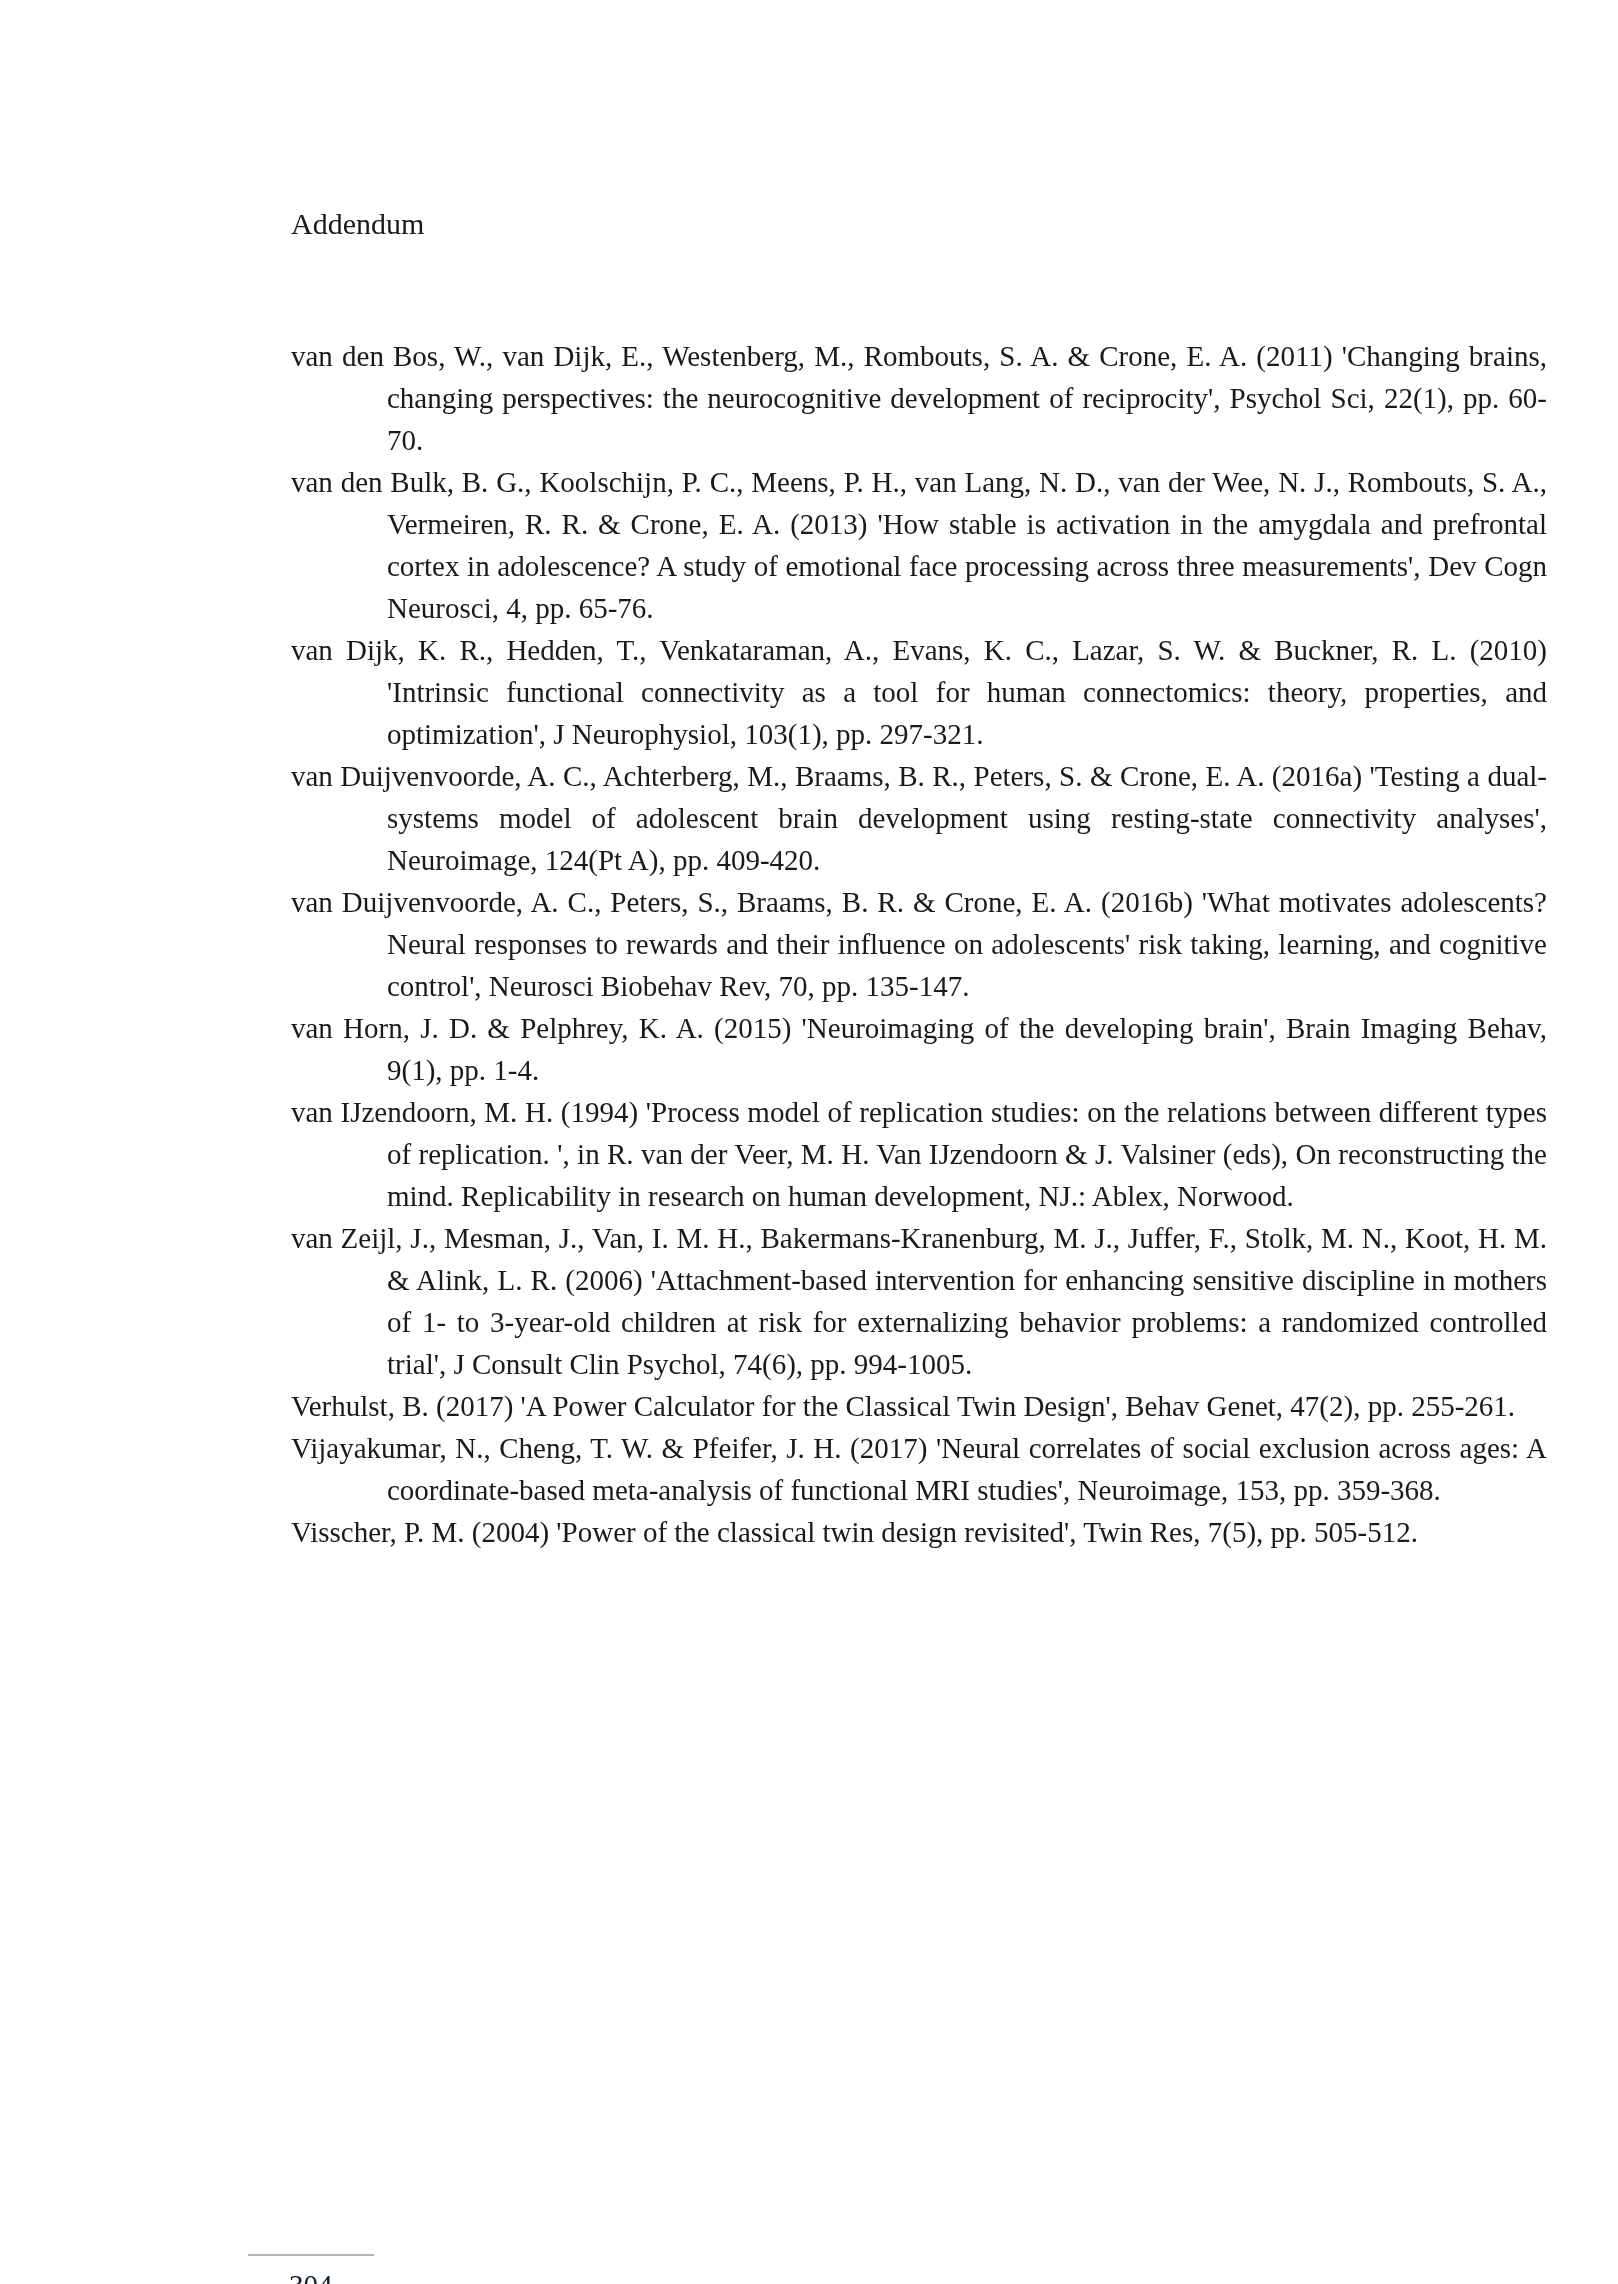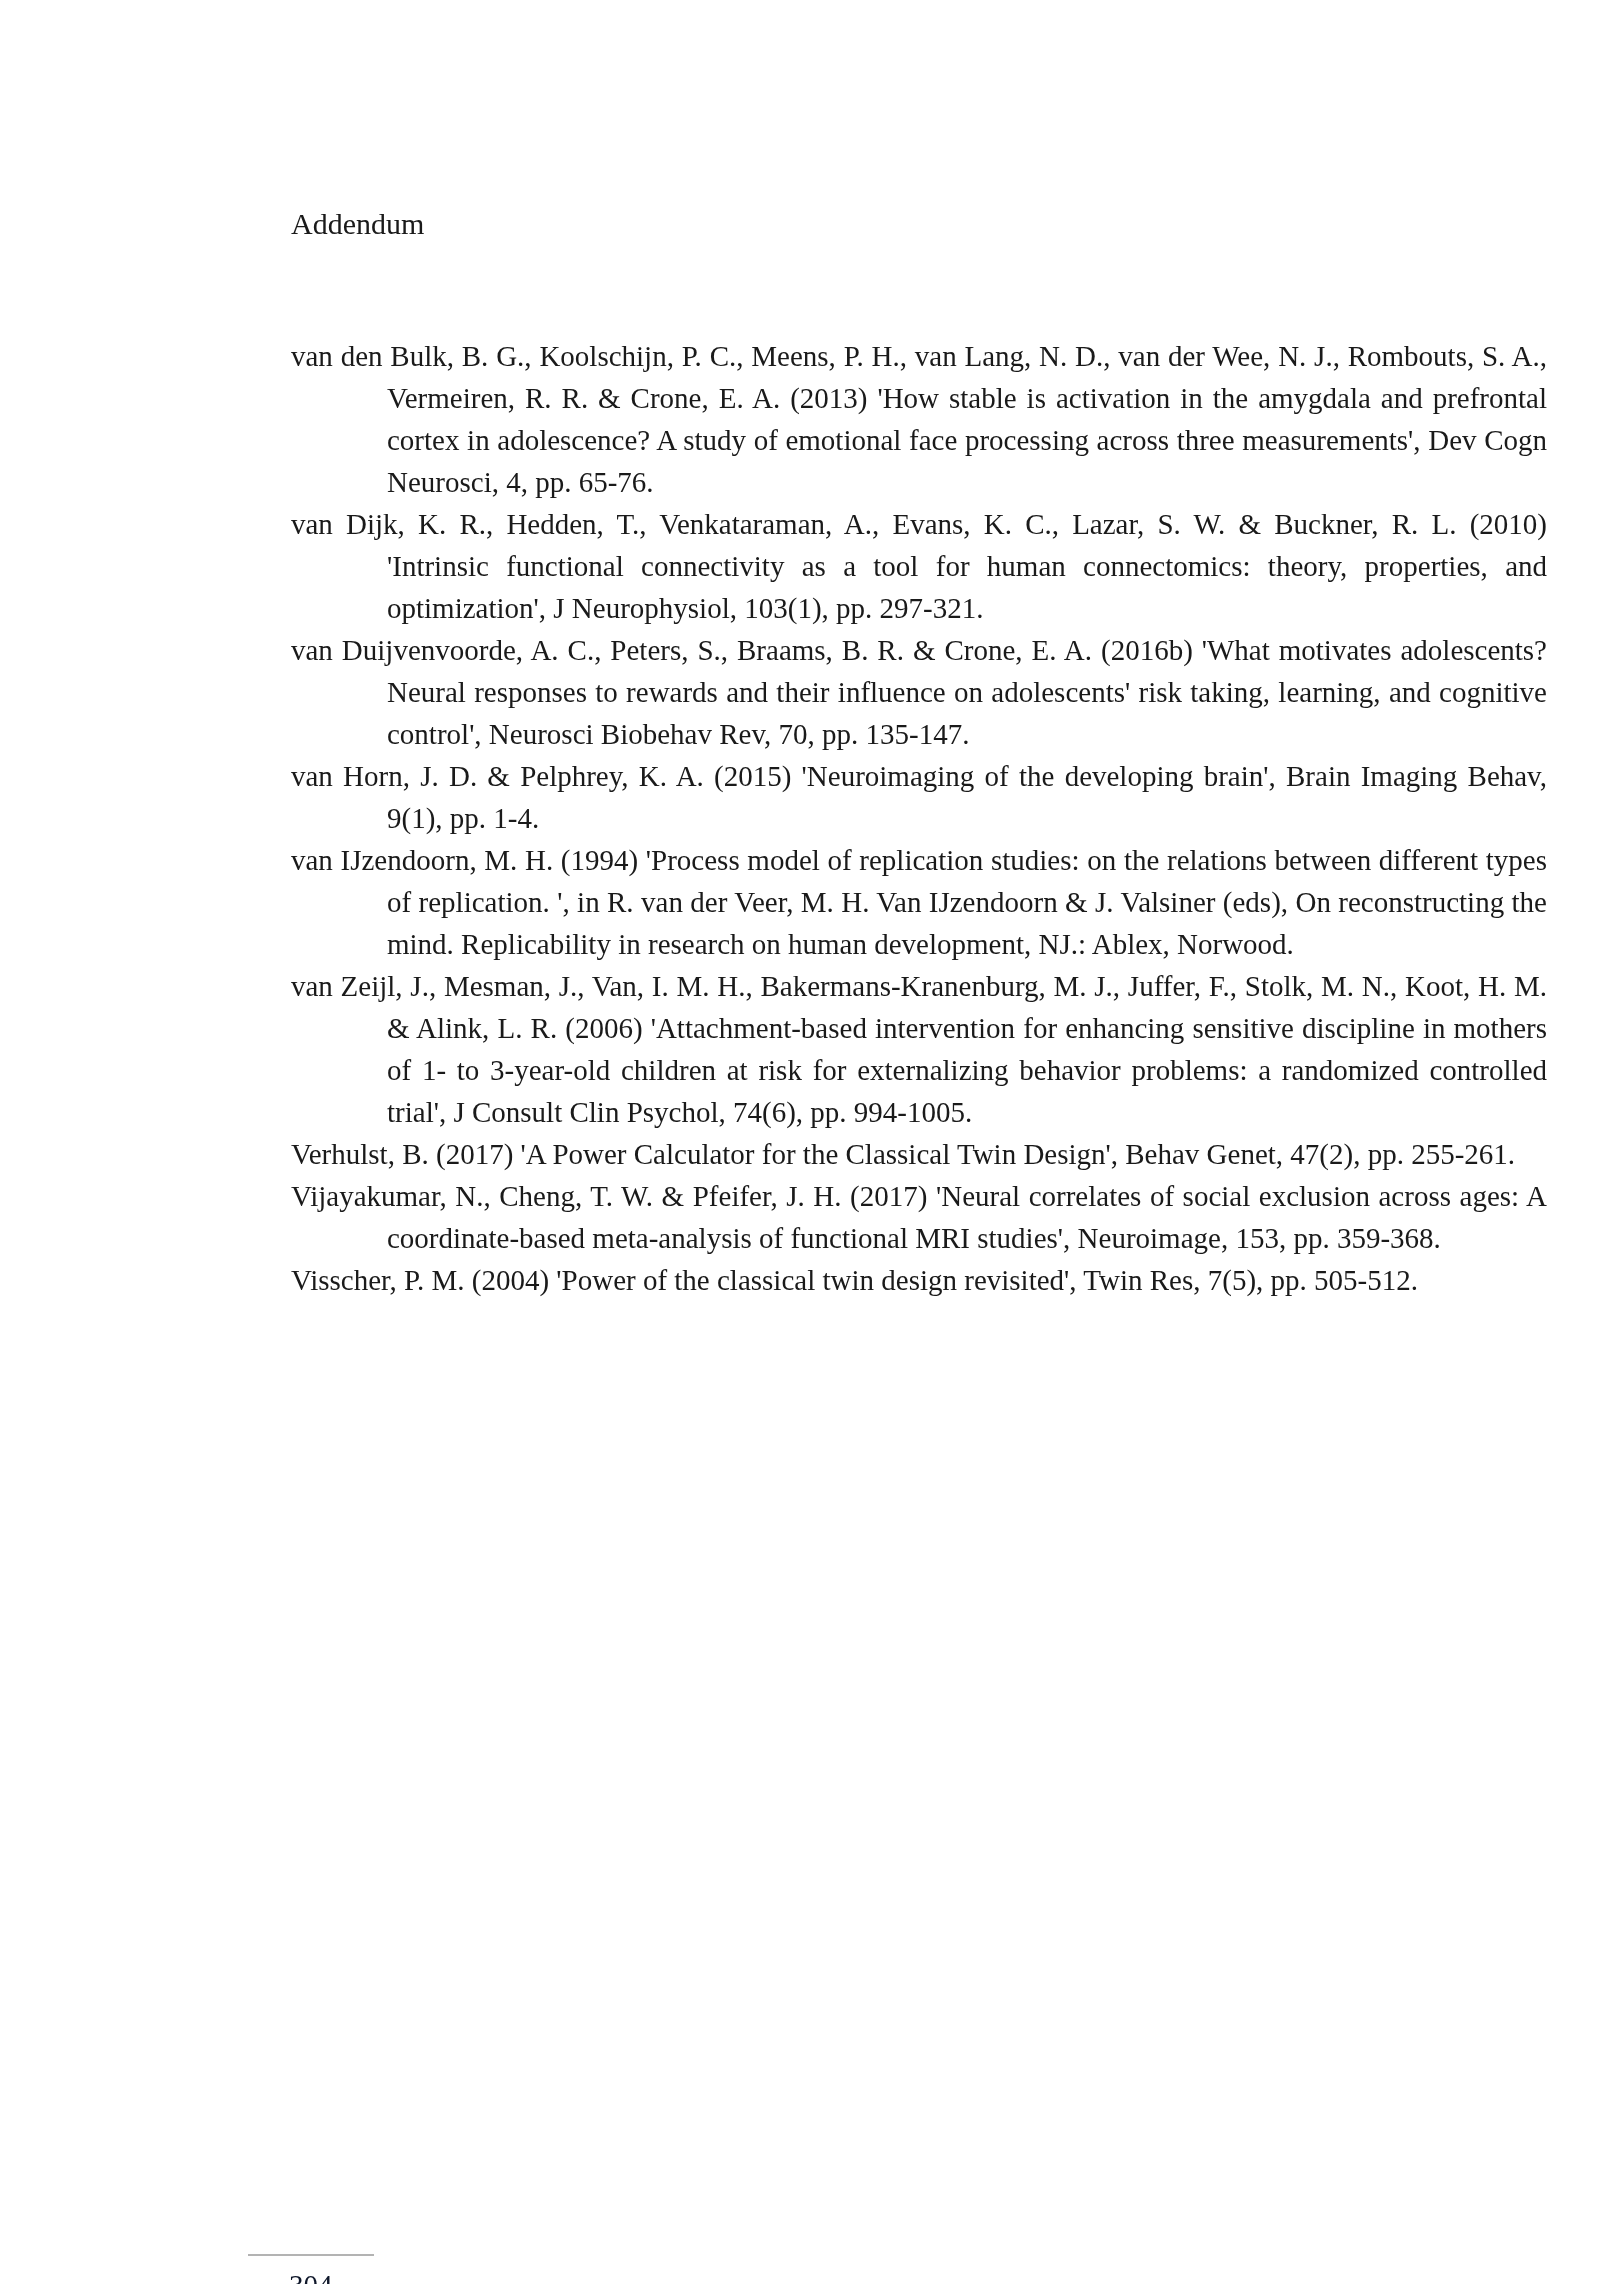--- a/index.html
+++ b/index.html
@@ -56,22 +56,24 @@
     color: #0f172a;
   }
 </style>
 </head>
 <body>
 
 <div class="page">
   <div class="header">Addendum</div>
 
   <div class="refs" id="reference-list">
+      <p class="ref">van den Bos, W., van Dijk, E., Westenberg, M., Rombouts, S. A. &amp; Crone, E. A. (2011) 'Changing brains, changing perspectives: the neurocognitive development of reciprocity', Psychol Sci, 22(1), pp. 60-70.</p>
       <p class="ref">van den Bulk, B. G., Koolschijn, P. C., Meens, P. H., van Lang, N. D., van der Wee, N. J., Rombouts, S. A., Vermeiren, R. R. &amp; Crone, E. A. (2013) 'How stable is activation in the amygdala and prefrontal cortex in adolescence? A study of emotional face processing across three measurements', Dev Cogn Neurosci, 4, pp. 65-76.</p>
       <p class="ref">van Dijk, K. R., Hedden, T., Venkataraman, A., Evans, K. C., Lazar, S. W. &amp; Buckner, R. L. (2010) 'Intrinsic functional connectivity as a tool for human connectomics: theory, properties, and optimization', J Neurophysiol, 103(1), pp. 297-321.</p>
+      <p class="ref">van Duijvenvoorde, A. C., Achterberg, M., Braams, B. R., Peters, S. &amp; Crone, E. A. (2016a) 'Testing a dual-systems model of adolescent brain development using resting-state connectivity analyses', Neuroimage, 124(Pt A), pp. 409-420.</p>
       <p class="ref">van Duijvenvoorde, A. C., Peters, S., Braams, B. R. &amp; Crone, E. A. (2016b) 'What motivates adolescents? Neural responses to rewards and their influence on adolescents' risk taking, learning, and cognitive control', Neurosci Biobehav Rev, 70, pp. 135-147.</p>
       <p class="ref">van Horn, J. D. &amp; Pelphrey, K. A. (2015) 'Neuroimaging of the developing brain', Brain Imaging Behav, 9(1), pp. 1-4.</p>
       <p class="ref">van IJzendoorn, M. H. (1994) 'Process model of replication studies: on the relations between different types of replication. ', in R. van der Veer, M. H. Van IJzendoorn &amp; J. Valsiner (eds), On reconstructing the mind. Replicability in research on human development, NJ.: Ablex, Norwood.</p>
       <p class="ref">van Zeijl, J., Mesman, J., Van, I. M. H., Bakermans-Kranenburg, M. J., Juffer, F., Stolk, M. N., Koot, H. M. &amp; Alink, L. R. (2006) 'Attachment-based intervention for enhancing sensitive discipline in mothers of 1- to 3-year-old children at risk for externalizing behavior problems: a randomized controlled trial', J Consult Clin Psychol, 74(6), pp. 994-1005.</p>
       <p class="ref">Verhulst, B. (2017) 'A Power Calculator for the Classical Twin Design', Behav Genet, 47(2), pp. 255-261.</p>
       <p class="ref">Vijayakumar, N., Cheng, T. W. &amp; Pfeifer, J. H. (2017) 'Neural correlates of social exclusion across ages: A coordinate-based meta-analysis of functional MRI studies', Neuroimage, 153, pp. 359-368.</p>
       <p class="ref">Visscher, P. M. (2004) 'Power of the classical twin design revisited', Twin Res, 7(5), pp. 505-512.</p>
     </div>
 
   <div class="footer-line"></div>

